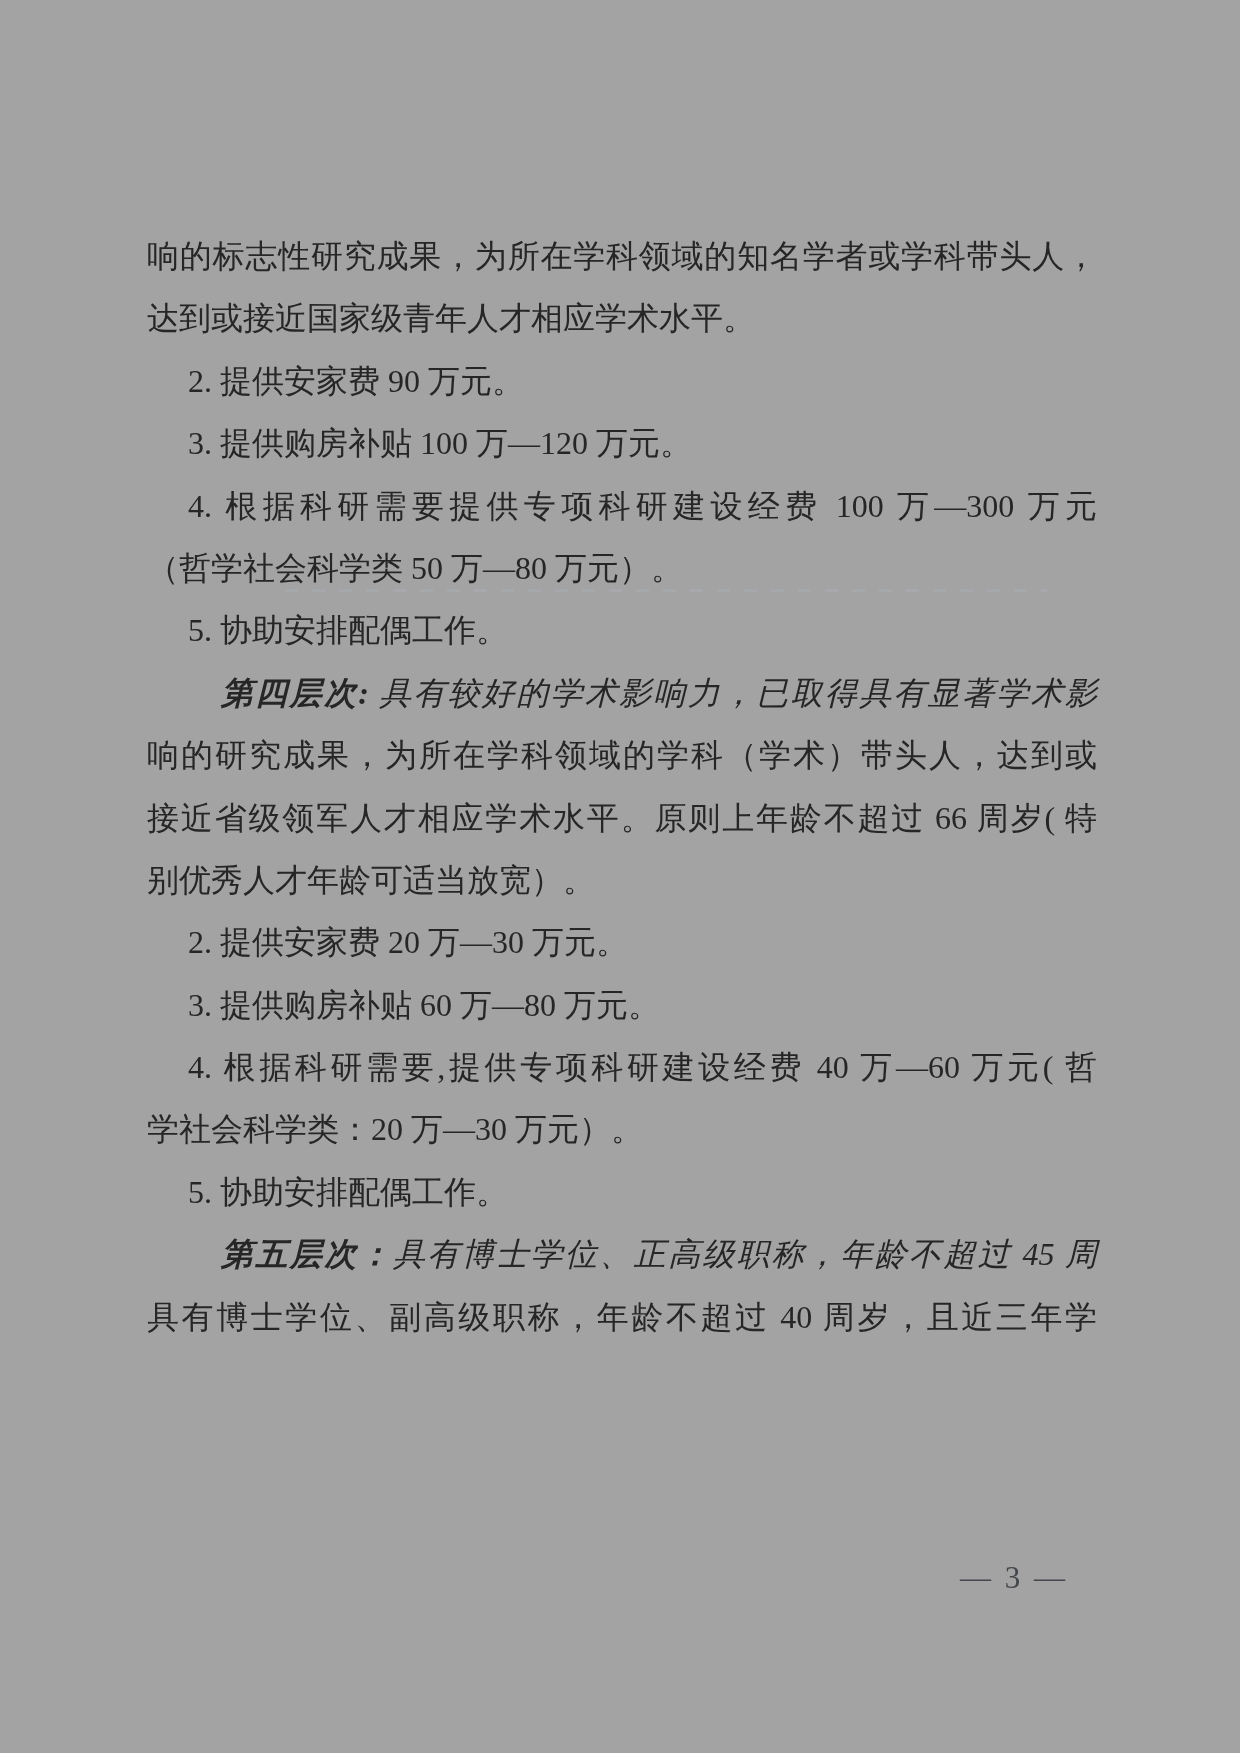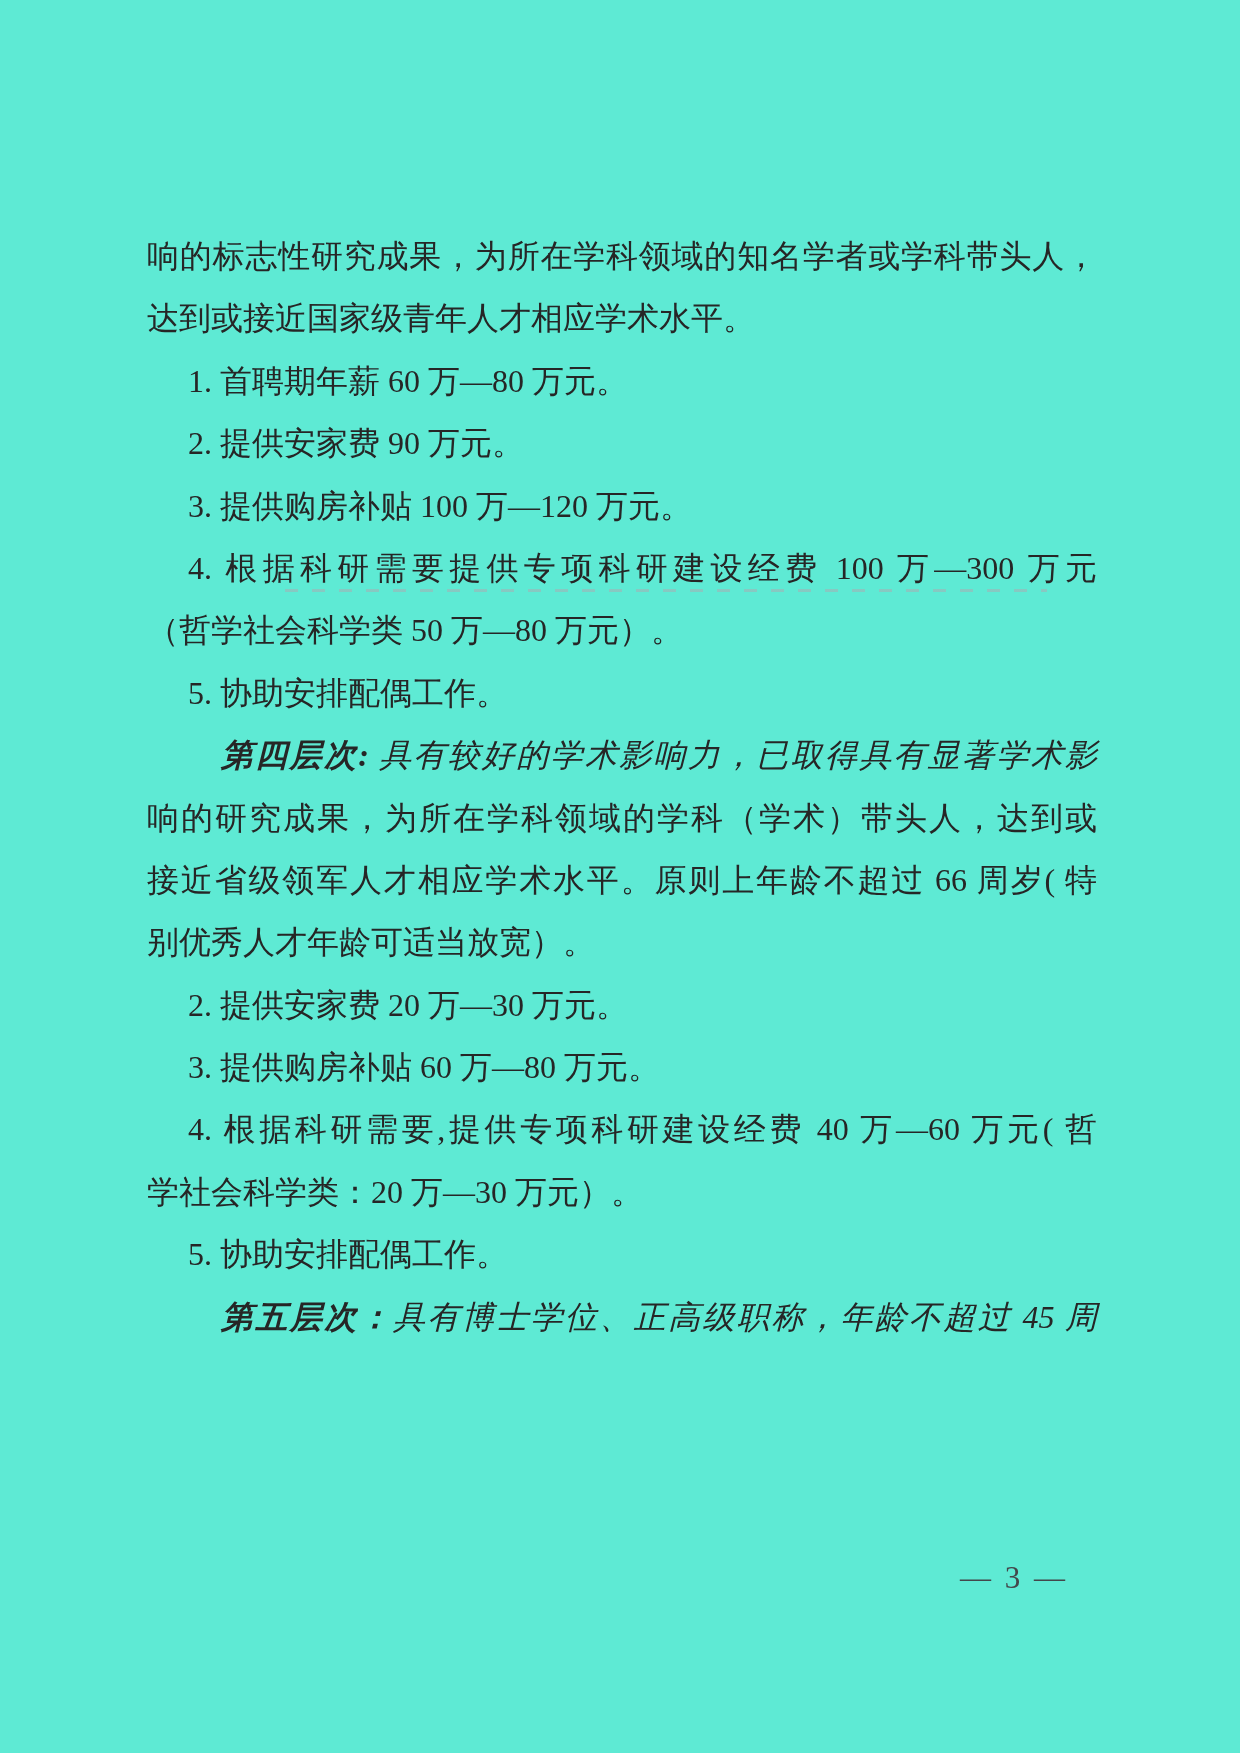--- a/index.html
+++ b/index.html
@@ -1,20 +1,20 @@
 <!DOCTYPE html>
 <html><head>
 <meta charset="utf-8">
 <style>
   html, body { margin: 0; padding: 0; background: #ffffff; }
   .page {
     position: relative;
     width: 1240px;
     height: 1753px;
-    background: #5eead4;
+    background: #a3a3a3;
     font-family: "Liberation Serif", "DejaVu Serif", serif;
     color: #262626;
     overflow: hidden;
   }
   .body-text {
     position: absolute;
     left: 147px;
     top: 225px;
     width: 950px;
     font-size: 32px;
@@ -50,38 +50,38 @@
     letter-spacing: 3px;
   }
 </style>
 </head>
 <body>
 
 <div class="page">
   <div class="body-text">
     <div class="line j">响的标志性研究成果，为所在学科领域的知名学者或学科带头人，</div>
     <div class="line">达到或接近国家级青年人才相应学术水平。</div>
-    <div class="line il">1. 首聘期年薪 60 万—80 万元。</div>
     <div class="line il">2. 提供安家费 90 万元。</div>
     <div class="line il">3. 提供购房补贴 100 万—120 万元。</div>
     <div class="line il j">4. 根据科研需要提供专项科研建设经费 100 万—300 万元</div>
     <div class="line">（哲学社会科学类 50 万—80 万元）。</div>
     <div class="line il">5. 协助安排配偶工作。</div>
     <div class="line ip j">
       <span class="b">第四层次:</span><span> 具有较好的学术影响力，已取得具有显著学术影</span>
     </div>
     <div class="line j">响的研究成果，为所在学科领域的学科（学术）带头人，达到或</div>
     <div class="line j">接近省级领军人才相应学术水平。原则上年龄不超过 66 周岁( 特</div>
     <div class="line">别优秀人才年龄可适当放宽）。</div>
     <div class="line il">2. 提供安家费 20 万—30 万元。</div>
     <div class="line il">3. 提供购房补贴 60 万—80 万元。</div>
     <div class="line il j">4. 根据科研需要,提供专项科研建设经费 40 万—60 万元( 哲</div>
     <div class="line">学社会科学类：20 万—30 万元）。</div>
     <div class="line il">5. 协助安排配偶工作。</div>
     <div class="line ip j">
       <span class="b">第五层次：</span><span>具有博士学位、正高级职称，年龄不超过 45 周</span>
     </div>
+    <div class="line j">具有博士学位、副高级职称，年龄不超过 40 周岁，且近三年学</div>
   </div>
 
   <div class="artifact"></div>
 
   <div class="page-number">— 3 —</div>
 </div>
 
 </body></html>

